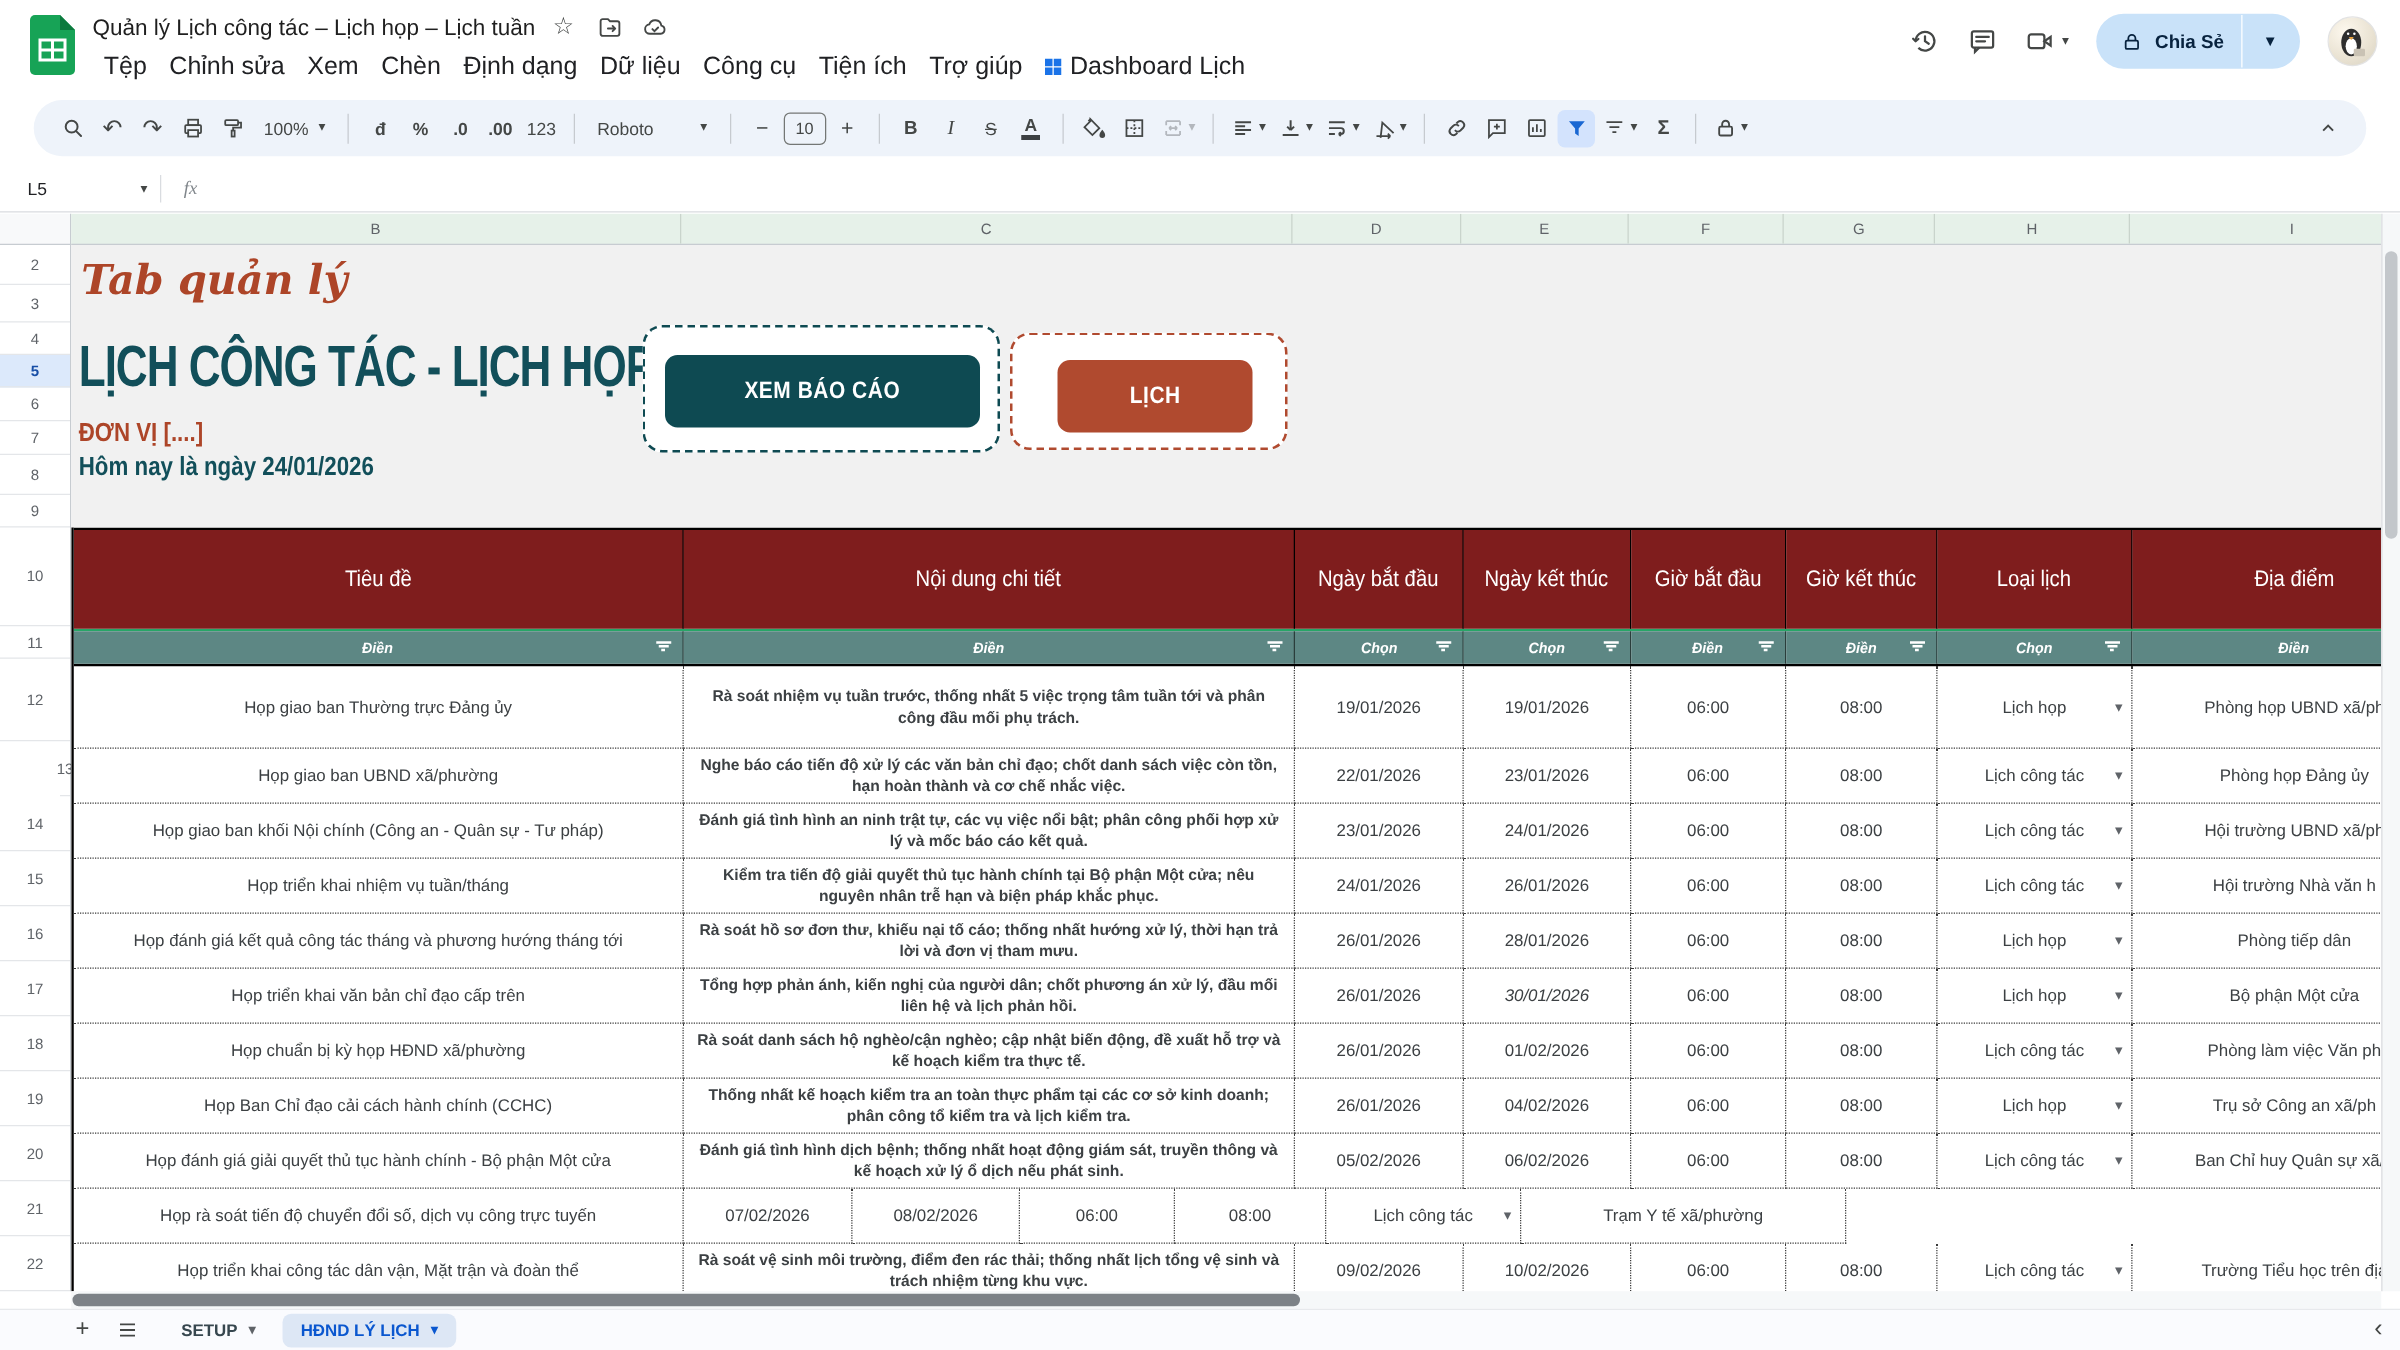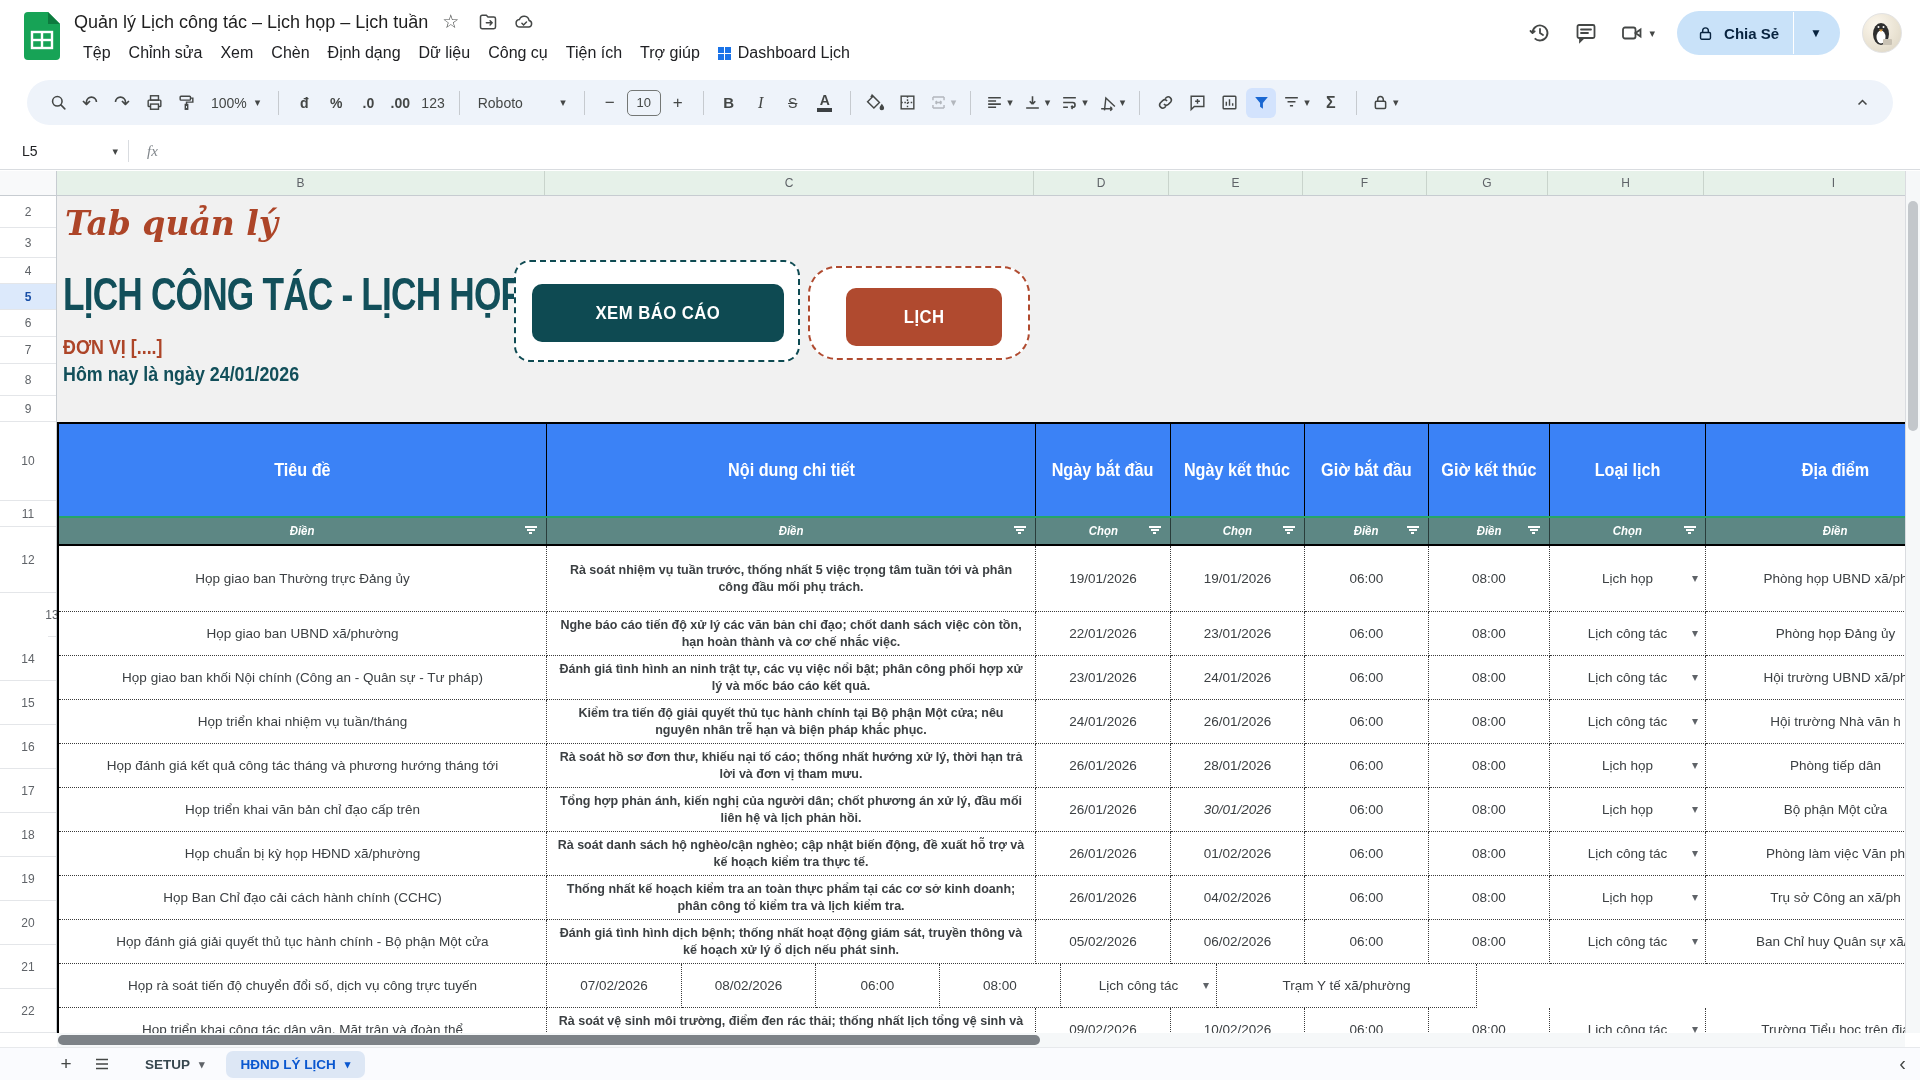--- a/index.html
+++ b/index.html
@@ -10,21 +10,21 @@
   
   #titlebar { position:absolute; left:0; top:0; width:1920px; height:76px; background:#fff; }
   .logo { position:absolute; left:24px; top:12px; width:36px; height:48px; }
   .title-menu { position:absolute; left:74px; top:9px; }
   .doc-title-row { display:flex; align-items:center; gap:14px; height:26px; }
   .doc-title { font-size:18px; color:#1f1f1f; }
   .doc-icons { display:flex; align-items:center; gap:16px; color:#444746; }
   .doc-icons svg, .doc-icons span { width:20px; height:20px; display:block; }
   .star-glyph{ font-size:19px; line-height:20px; color:#444746;}
   .menubar { display:flex; align-items:center; margin-top:3px; height:30px; }
-  .menu-item { padding:4px 9px; font-size:16px; color:#202124; border-radius:6px; cursor:default; }
+  .menu-item { padding:4px 9px; font-size:20px; color:#202124; border-radius:6px; cursor:default; }
   .menu-item.custom { display:flex; align-items:center; gap:7px; }
   .grid4 { width:13px; height:13px; display:grid; grid-template-columns:6px 6px; grid-template-rows:6px 6px; gap:1px; }
   .grid4 i { background:#1a73e8; display:block; }
   .tb-right { position:absolute; right:18px; top:9px; height:48px; display:flex; align-items:center; gap:22px; }
   .tb-ico { width:24px; height:24px; color:#444746; }
   .cam-wrap { display:flex; align-items:center; gap:6px; }
   .caret { font-size:11px; color:#444746; line-height:1; }
   .share-pill { display:flex; align-items:center; height:44px; background:#c9e2f9; border-radius:22px; padding:0 6px 0 20px; }
   .share-pill .lbl { font-size:15px; font-weight:bold; color:#08233f; margin:0 14px 0 10px; }
   .share-div { width:1px; height:42px; background:#fff; margin-right:4px; }
@@ -79,33 +79,33 @@
   #canvas { position:absolute; left:57px; top:196px; width:1848px; height:837px; background:#f1f1f1; overflow:hidden; }
   .h-script { position:absolute; left:8px; top:8px; font-family:"DejaVu Serif", serif; font-style:italic; font-weight:bold;
     font-size:33px; color:#ad4528; }
   .h-big { position:absolute; left:6px; top:72px; font-size:43px; font-weight:bold; color:#124f5a; letter-spacing:-1px;
     transform:scale(.82,1.08); transform-origin:left top; white-space:nowrap; }
   .h-unit { position:absolute; left:6px; top:139px; font-size:21px; font-weight:bold; color:#ad4528;
     transform:scaleX(.85); transform-origin:left top; }
   .h-today { position:absolute; left:6px; top:166px; font-size:21px; font-weight:bold; color:#124f5a;
     transform:scaleX(.85); transform-origin:left top; }
   .btn-outer { position:absolute; background:#fff; border:2px dashed #0e4a52; border-radius:16px; }
-  .btn-outer.red { border-color:#b04a2f;border-radius:28px; }
+  .btn-outer.red { border-color:#b04a2f; }
   .sheet-btn { position:absolute; border-radius:10px; color:#fff; font-weight:bold; font-size:19px;
     display:flex; align-items:center; justify-content:center; letter-spacing:.5px; }
   .sheet-btn span{ transform:scaleX(.88); white-space:nowrap; }
   #btn-report { left:16px; top:22px; width:252px; height:58px; background:#0e4a52; }
   #btn-lich { left:36px; top:20px; width:156px; height:58px; background:#b04a2f; }
 
   
   #htable { position:absolute; left:0; top:226px; width:1848px; overflow:hidden;
     border-left:2px solid #000; background:#fff; }
   .trow { display:flex; width:1877px; }
   .tcell { flex:none; display:flex; align-items:center; justify-content:center; text-align:center; position:relative; }
-  .t-h { height:92px; background:#3b82f6; color:#fff; font-weight:bold; border-right:1px solid #000; }
+  .t-h { height:79px; background:#7f1d1d; color:#fff; font-weight:normal; border-right:1px solid #000; }
   .t-h span { font-size:18px; transform:scaleX(.9); display:inline-block; white-space:nowrap; }
   #t-head { border-top:2px solid #000; }
   #t-sub .tcell { height:26px; background:#5d8784; color:#fff; border-right:1px solid rgba(0,0,0,.55); }
   #t-sub { border-top:2px solid #27a567; border-bottom:2px solid #000; }
   .sub-lbl { font-size:12px; font-weight:bold; font-style:italic; transform:scaleX(.95); }
   .ficon { position:absolute; right:9px; top:50%; margin-top:-5px; width:13px; }
   .ficon i { display:block; background:#fff; height:2px; margin:0 auto 1px; }
   .ficon i:nth-child(1){width:12px} .ficon i:nth-child(2){width:8px} .ficon i:nth-child(3){width:3px}
   .t-d { border-right:1px dotted #3a3a3a; border-bottom:1px dotted #3a3a3a; color:#3c4043; font-size:13.5px;
     padding:2px 8px; line-height:1.3; }

